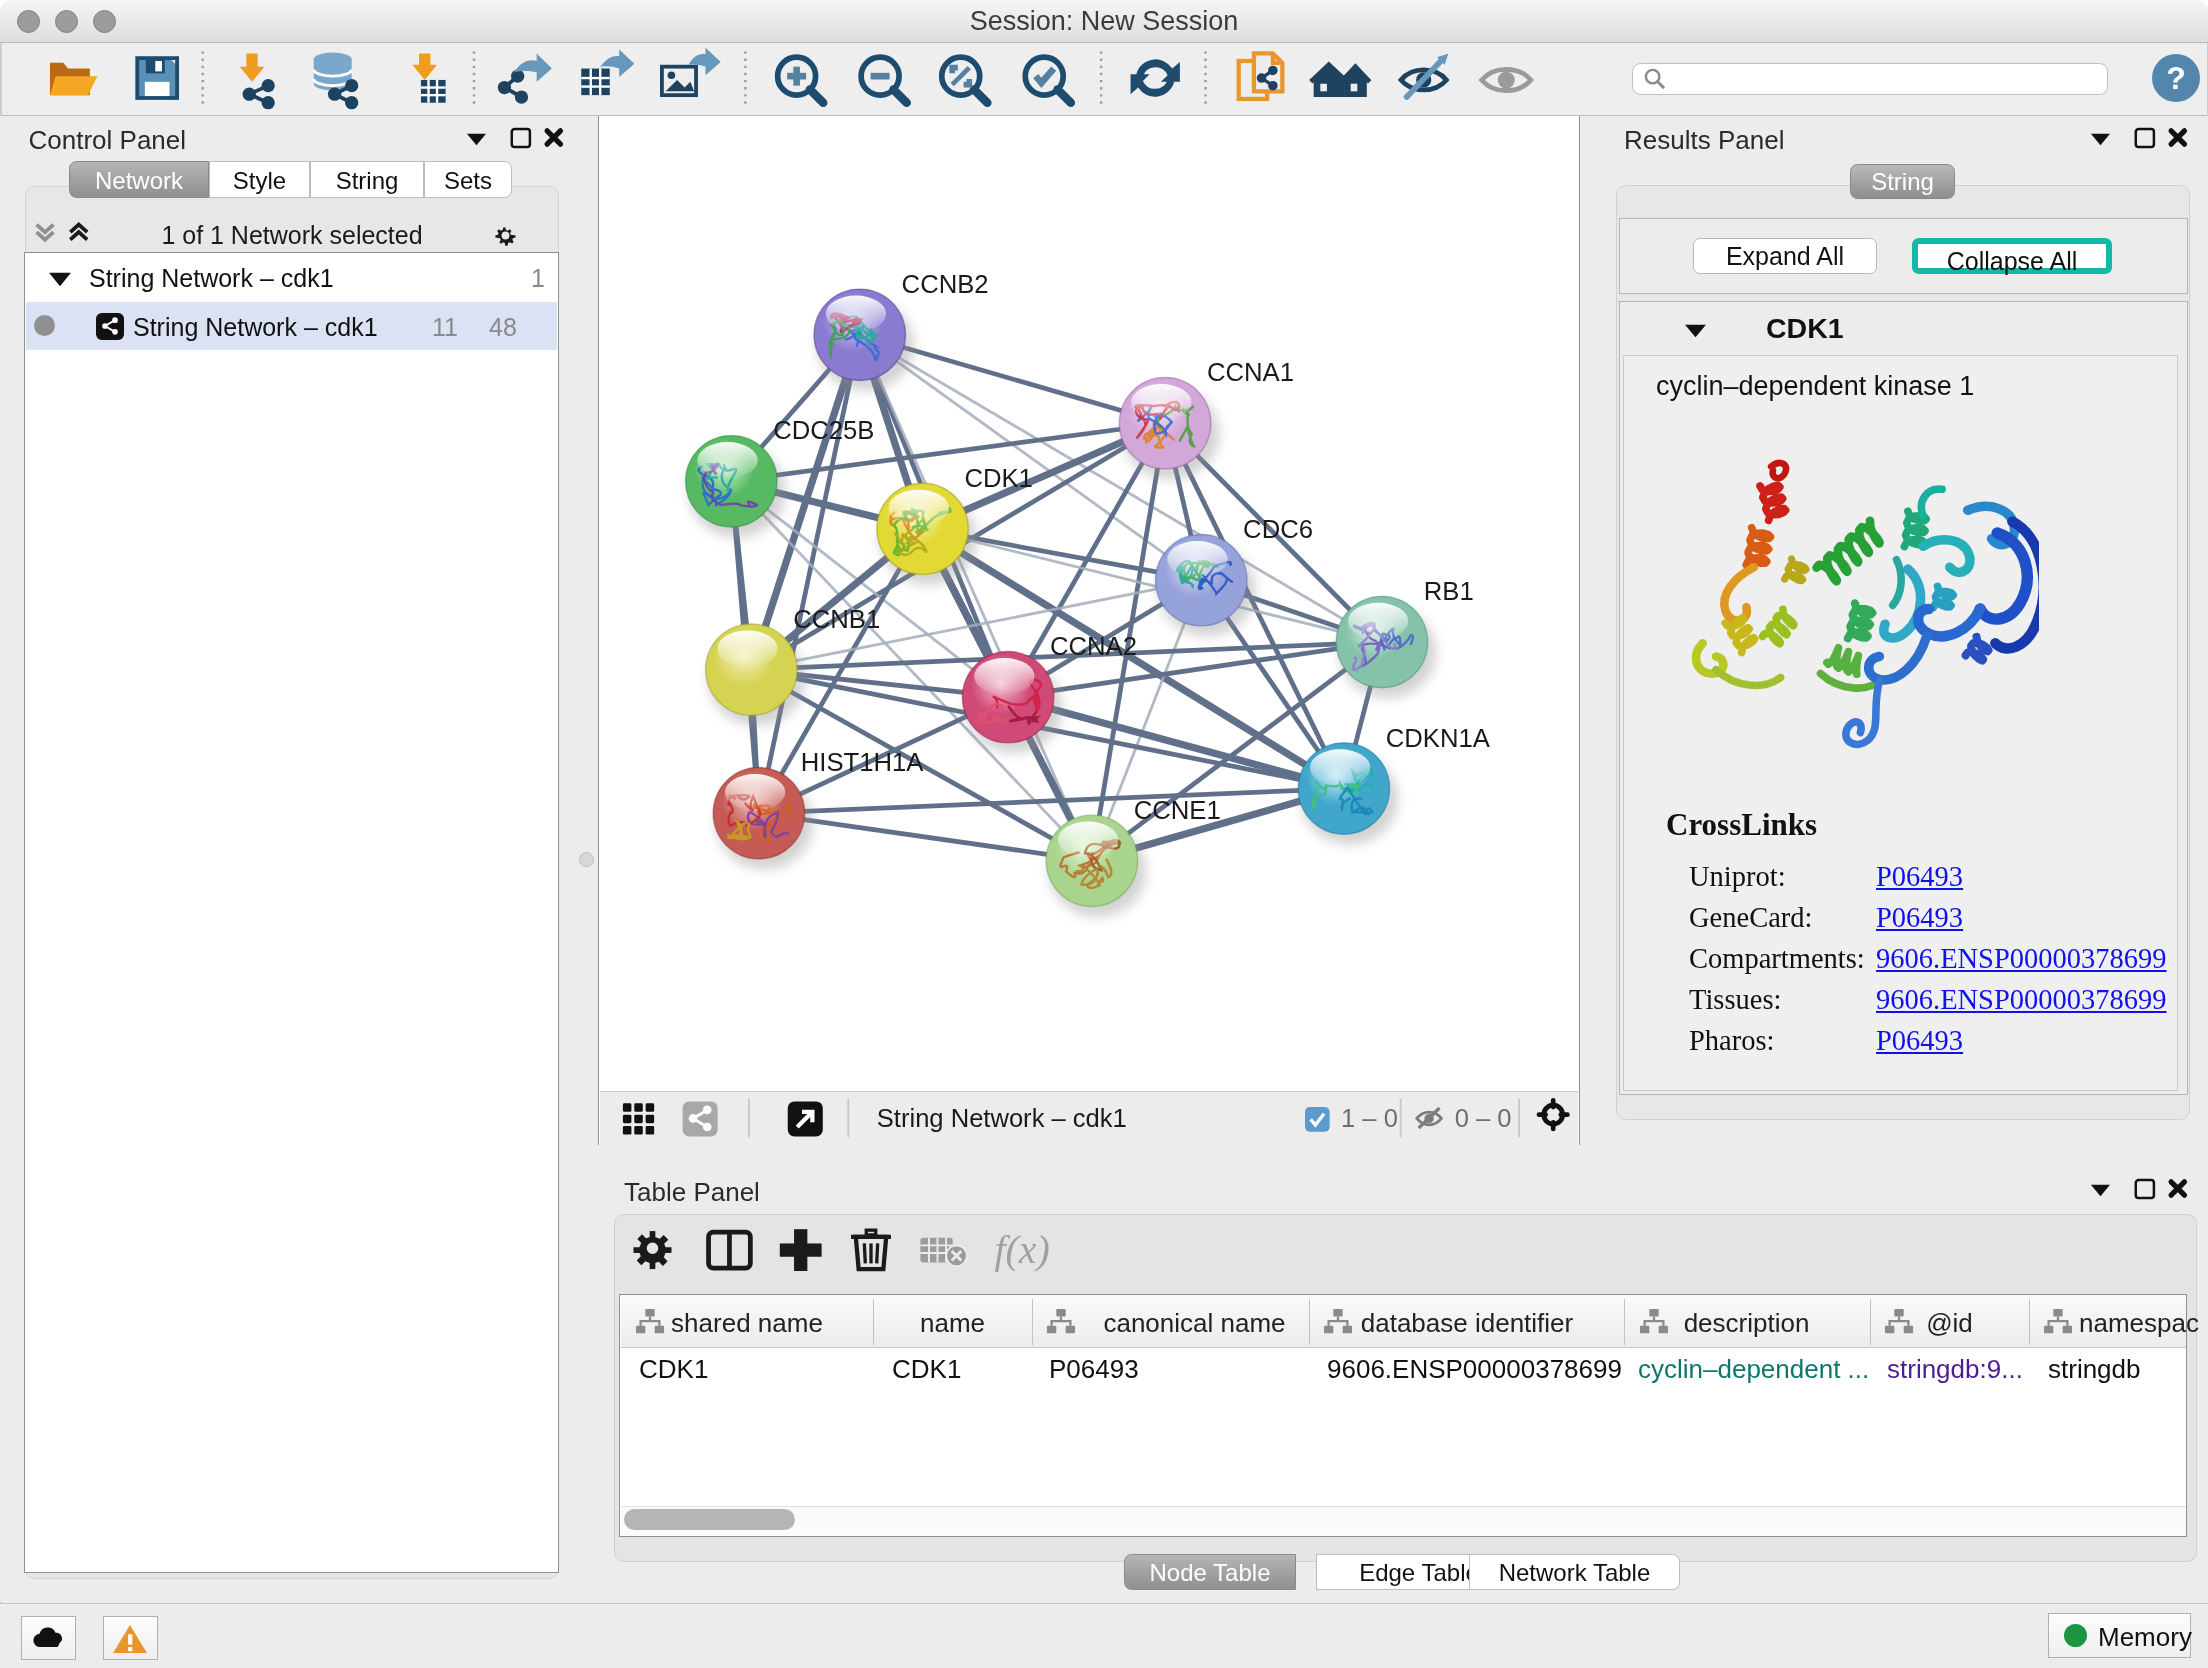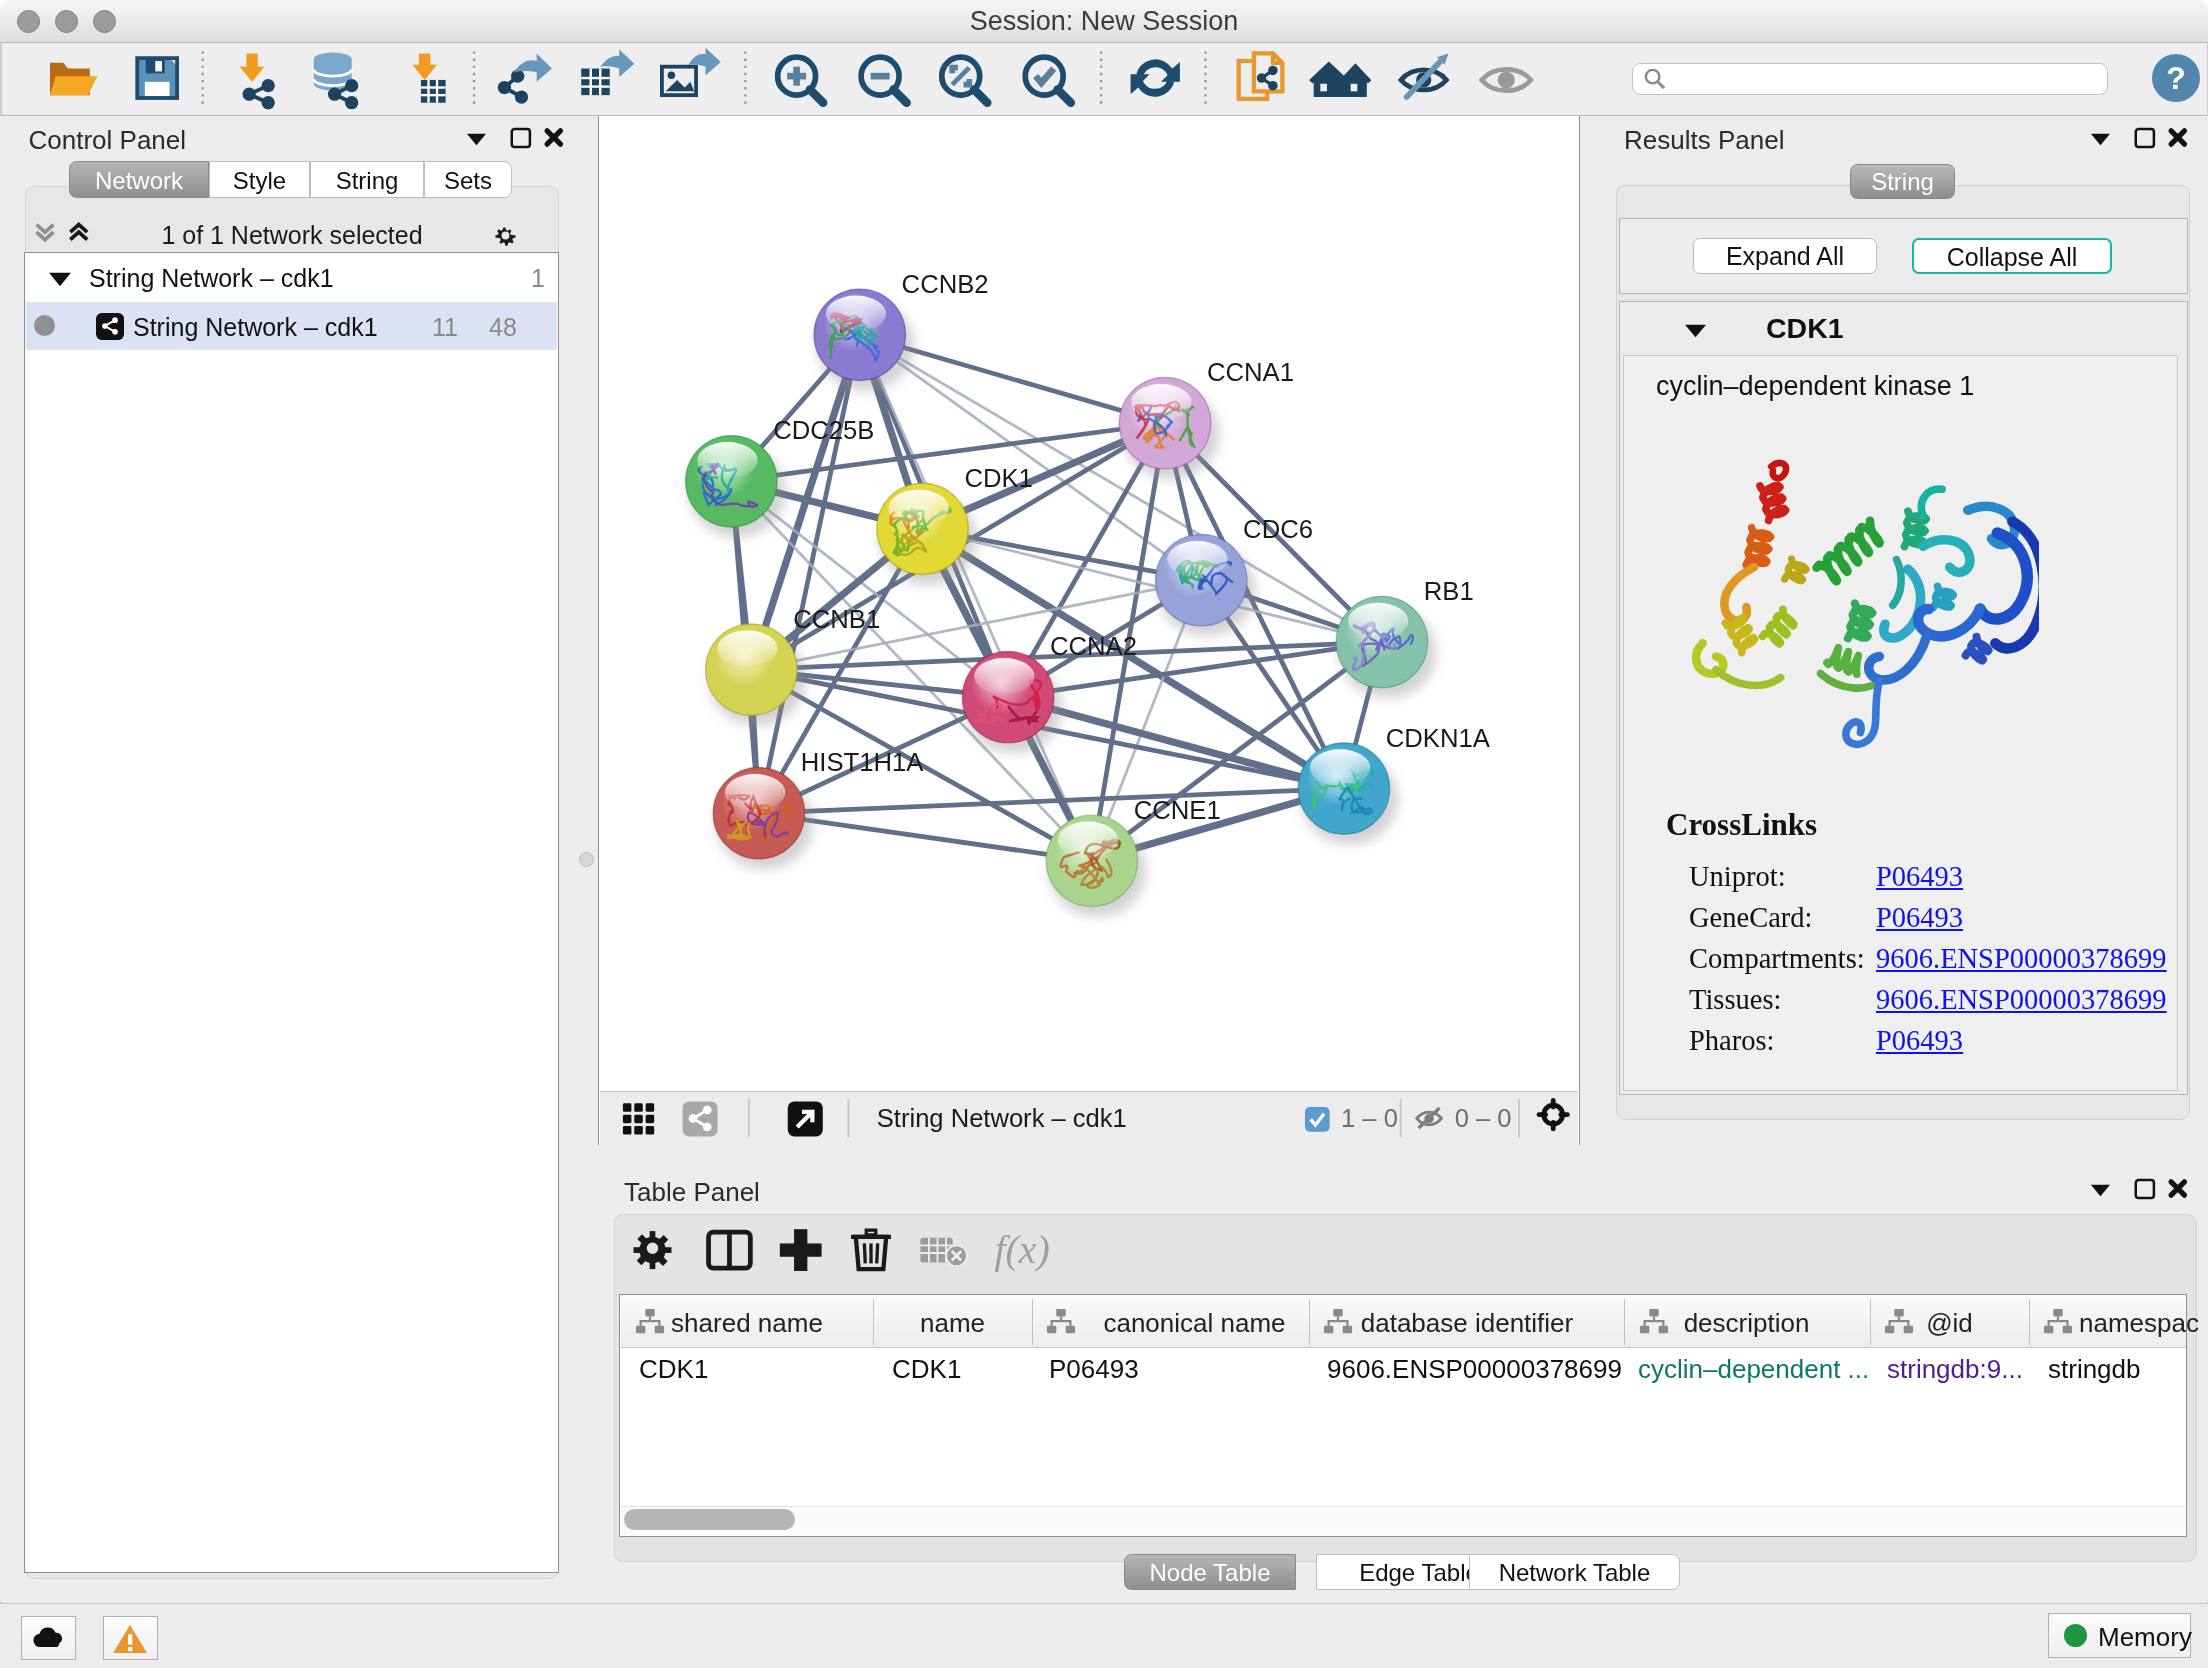--- a/index.html
+++ b/index.html
@@ -590,21 +590,21 @@
 <svg class="abs" style="left:2089px;top:127px" width="105" height="23" viewBox="0 0 110 24">
 <path d="M2 7 L22 7 L12 19 Z" fill="#111"></path>
 <rect x="49" y="2" width="19" height="19" rx="3" fill="none" stroke="#111" stroke-width="2.6"></rect>
 <path d="M86 4 L100 18 M100 4 L86 18" stroke="#111" stroke-width="5.5" stroke-linecap="round"></path>
 </svg>
 <div class="abs" style="left:1616px;top:185px;width:574px;height:935px;background:#e7e7e7;border:1px solid #d0d0d0;border-radius:9.5px;"></div>
 <div class="abs" style="left:1850px;top:164px;width:105px;height:35px;border-radius:7.6px;background:linear-gradient(#b9b9b9,#8e8e8e);border:1px solid #888;color:#fff;text-align:center;line-height:34px;font-size:24px;">String</div>
 
 <div class="abs" style="left:1619px;top:218px;width:569px;height:76px;background:#ececec;border:1.9px solid #b5b5b5;"></div>
 <div class="abs" style="left:1693px;top:238px;width:184px;height:36px;background:#fff;border:1px solid #b9b9b9;border-radius:6.7px;text-align:center;line-height:34px;font-size:25px;color:#111;">Expand All</div>
-<div class="abs" style="left:1912px;top:238px;width:200px;height:36px;background:#fff;border:2px solid #14b8a6;border-radius:6.7px;text-align:center;line-height:34px;font-size:25px;color:#111;">Collapse All</div>
+<div class="abs" style="left:1912px;top:238px;width:200px;height:36px;background:#fff;border:6px solid #14b8a6;border-radius:6.7px;text-align:center;line-height:34px;font-size:25px;color:#111;">Collapse All</div>
 
 <div class="abs" style="left:1619px;top:301px;width:569px;height:794px;background:#ececec;border:1.9px solid #b5b5b5;"></div>
 <svg class="abs" style="left:1683px;top:321px" width="25" height="19" viewBox="0 0 26 20">
     <path d="M2 4 L24 4 L13 17 Z" fill="#111"></path>
   </svg>
 <div class="abs" style="left:1766px;top:312px;font-size:28.5px;font-weight:bold;color:#111;">CDK1</div>
 <div class="abs" style="left:1623px;top:355px;width:555px;height:736px;background:#efefef;border:1px solid #c9c9c9;"></div>
 <div class="abs" style="left:1656px;top:371px;font-size:27px;color:#111;">cyclin–dependent kinase 1</div>
 <div class="abs" style="left:1678px;top:455px;"><svg width="361" height="309" viewBox="0 0 380 325" xmlns="http://www.w3.org/2000/svg">
       <path d="M86.3 32.4 L88.5 36.4 L93.6 38.4 L99.9 38.1 L105.1 36.1 L107.2 33.6 L105.7 32.1 L101.1 32.5 L95.4 35.2 L90.9 39.6 L89.3 44.6 L91.5 48.5 L96.6 50.5 L102.9 50.2 L108.1 48.2 L110.2 45.8 L108.7 44.2 L104.2 44.6 L98.5 47.3 L93.9 51.8 L92.4 56.7 L94.5 60.7 L99.7 62.7 L106.0 62.4 L111.1 60.4 L113.3 57.9 L111.7 56.3 L107.2 56.8 L101.5 59.5 L96.9 63.9 L95.4 68.8" fill="none" stroke="#cc2018" stroke-width="8" stroke-linejoin="round" stroke-linecap="round"></path>

